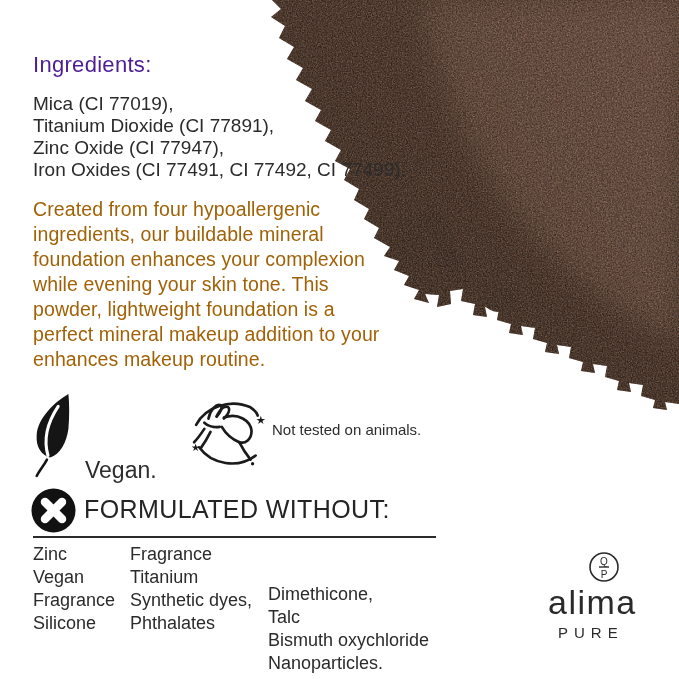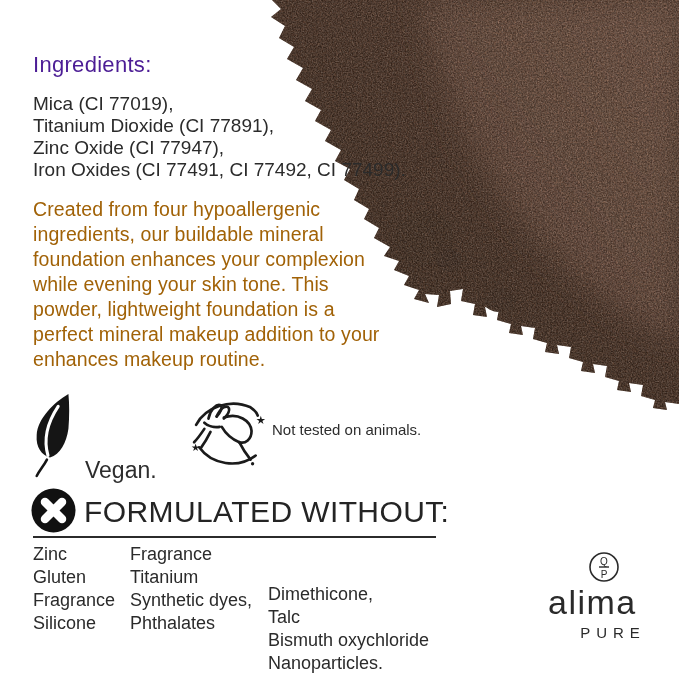--- a/index.html
+++ b/index.html
@@ -12,30 +12,30 @@
   .ing-lines{left:33px;top:93px;font-size:19px;line-height:22px;color:#2b2b2b;}
   
   .desc{left:33px;top:197px;font-size:19.5px;line-height:25px;color:#a16207;letter-spacing:.1px;}
   
   .leaf-wrap{left:27px;top:392px;width:46px;height:86px;}
   .vegan-label{left:85px;top:421px;font-size:23px;color:#2d2d2d;margin-top:36px;}
   .bunny-wrap{left:191px;top:397px;width:78px;height:74px;}
   .cruelty-label{left:272px;top:421px;font-size:15px;color:#2d2d2d;}
   
   .cross-wrap{left:31px;top:488px;width:45px;height:45px;}
-  .fw-heading{left:84px;top:495px;font-size:30px;letter-spacing:.4px;color:#242424;}
+  .fw-heading{left:84px;top:495px;font-size:25px;letter-spacing:.4px;color:#242424;}
   .fw-rule{left:33px;top:536px;width:403px;height:2px;background:#2b2b2b;}
   .fw-col{top:543px;font-size:18px;line-height:23px;color:#2b2b2b;}
   .fw-col1{left:33px;}
   .fw-col2{left:130px;}
   .fw-col3{left:268px;margin-top:40px;}
   
   .monogram-wrap{left:588px;top:551px;width:32px;height:32px;}
   .brand-name{left:548px;top:583px;width:116px;text-align:left;font-size:34px;letter-spacing:1.5px;color:#2a2a2a;font-weight:400;}
-  .brand-tagline{left:552px;top:624px;width:116px;text-align:center;font-size:15px;letter-spacing:6px;text-indent:6px;color:#2a2a2a;}
+  .brand-tagline{left:552px;top:624px;width:116px;font-size:15px;letter-spacing:6px;text-indent:6px;color:#2a2a2a;}
   
   .powder{left:0;top:0;width:679px;height:440px;}
 </style>
 </head>
 <body>
 
 <div id="stage">
 
   <svg class="abs powder" viewBox="0 0 679 440" aria-hidden="true">
     <defs>
@@ -127,21 +127,21 @@
     <g stroke="#ffffff" stroke-width="8.5" stroke-linecap="round">
       <line x1="14" y1="14" x2="31" y2="31"></line>
       <line x1="31" y1="14" x2="14" y2="31"></line>
     </g>
   </svg>
   <div class="abs fw-heading">FORMULATED WITHOUT:</div>
   <div class="abs fw-rule"></div>
 
   <div class="abs fw-col fw-col1">
     <div>Zinc</div>
-    <div>Gluten</div>
+    <div>Vegan</div>
     <div>Fragrance</div>
     <div>Silicone</div>
   </div>
   <div class="abs fw-col fw-col2">
     <div>Fragrance</div>
     <div>Titanium</div>
     <div>Synthetic dyes,</div>
     <div>Phthalates</div>
   </div>
   <div class="abs fw-col fw-col3">

